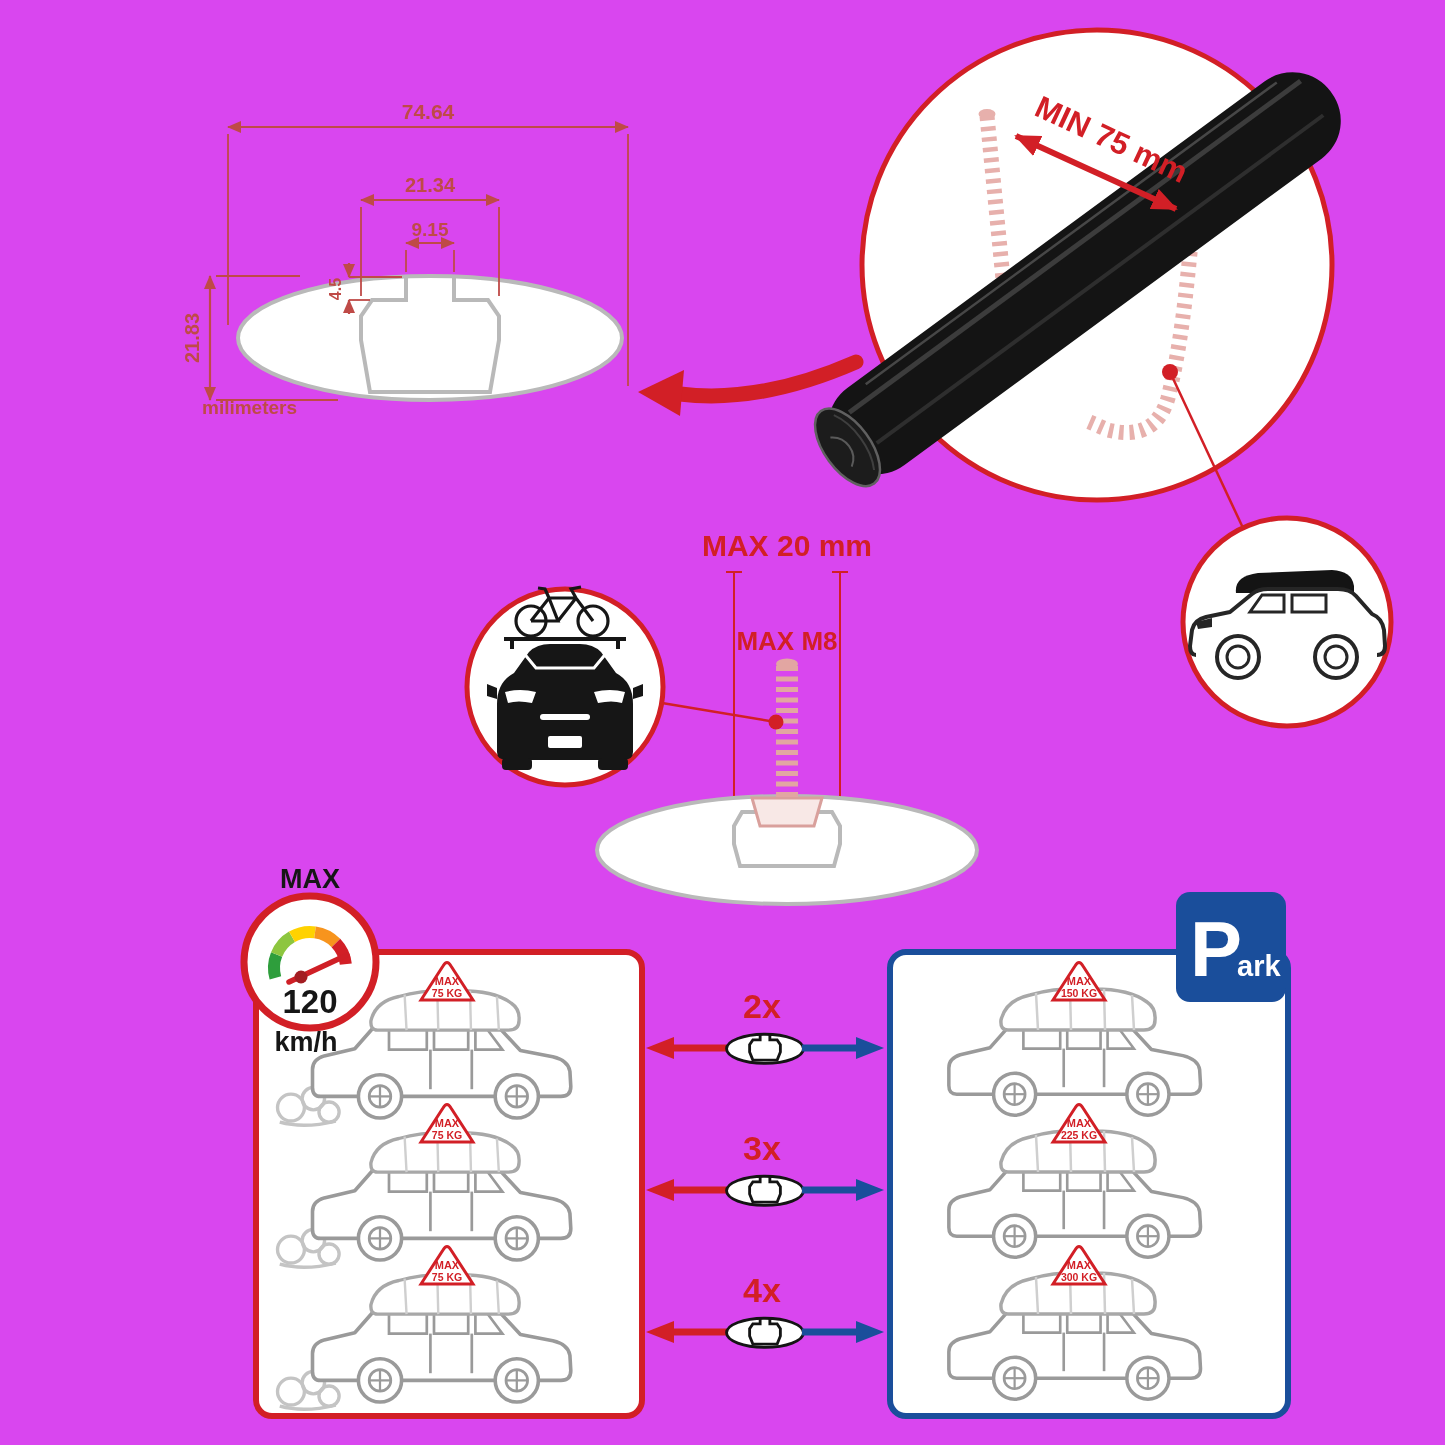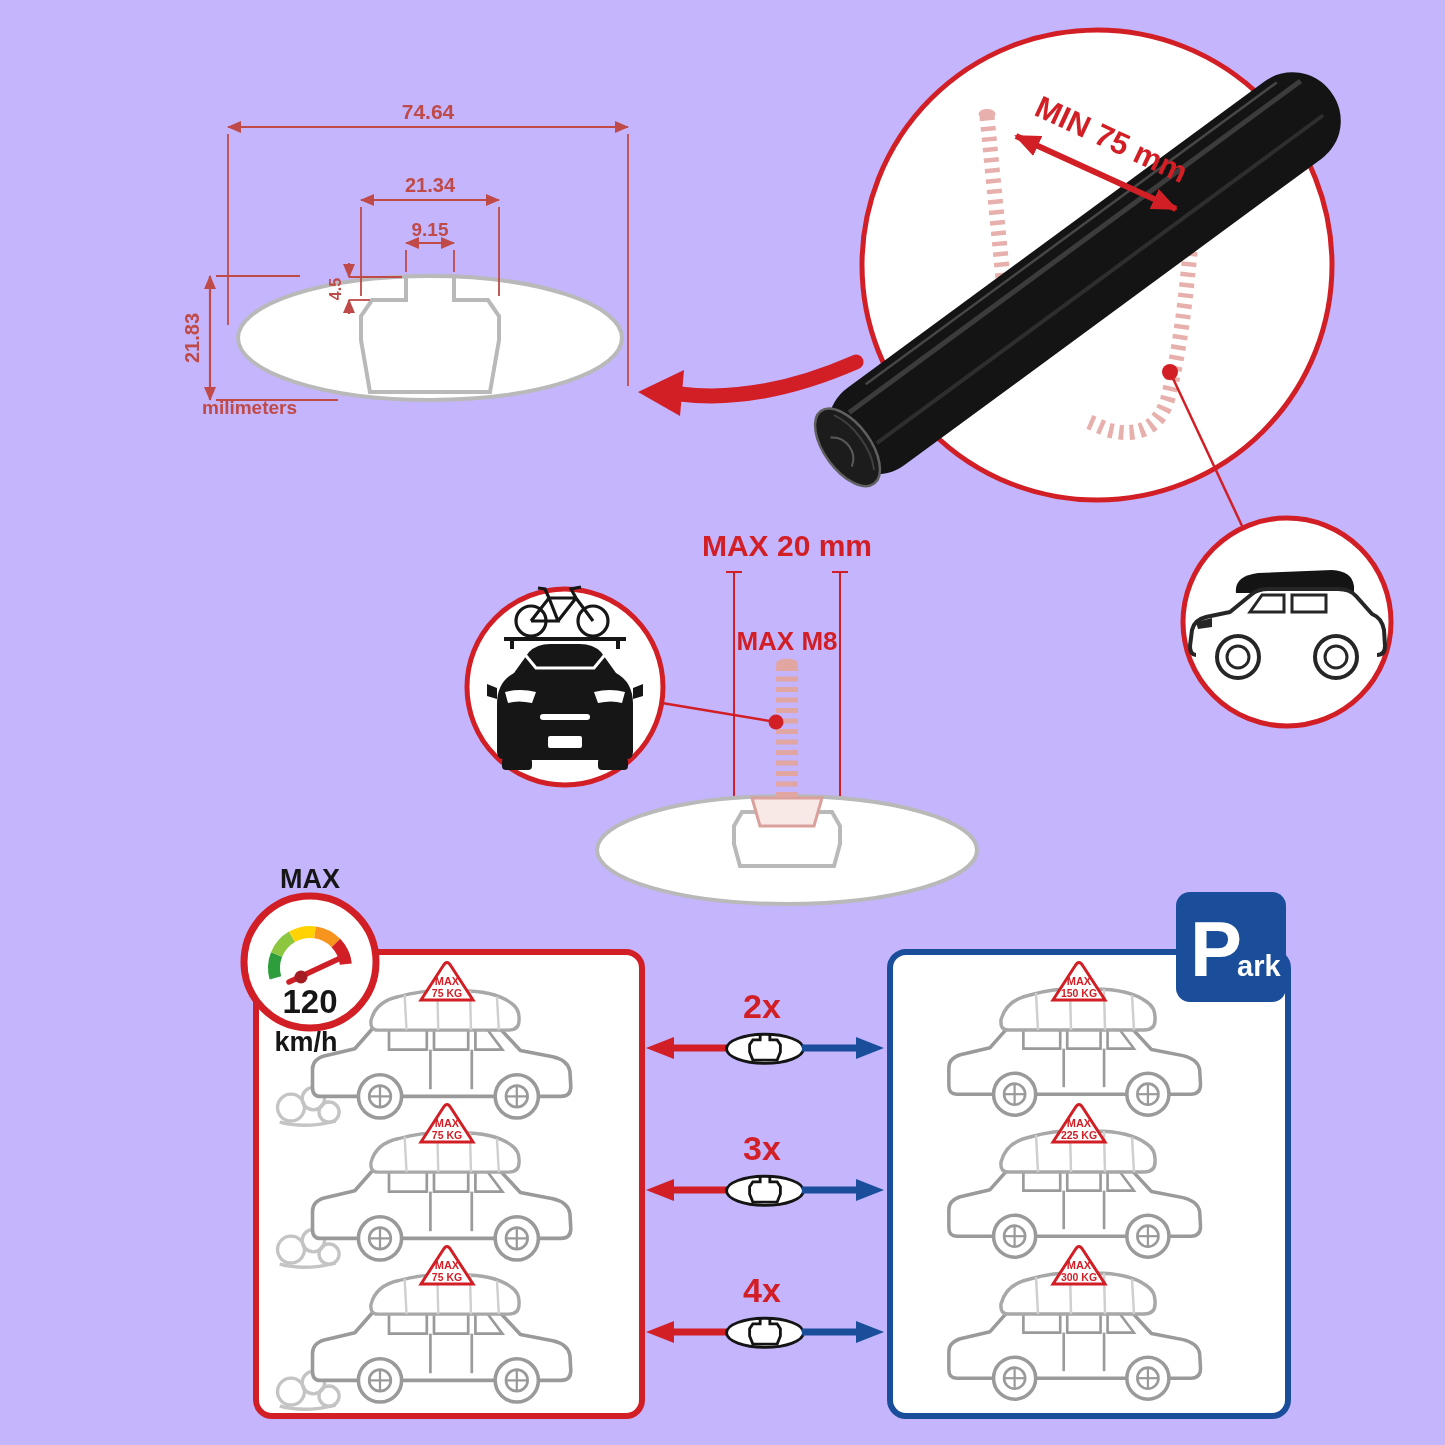--- a/index.html
+++ b/index.html
@@ -1,16 +1,16 @@
 <!DOCTYPE html>
 <html><head>
 <meta charset="utf-8">
 <style>
   html,body{margin:0;padding:0;background:#fff;}
-  #stage{position:relative;width:1445px;height:1445px;background:#c4b5fd;overflow:hidden;}
+  #stage{position:relative;width:1445px;height:1445px;background:#d946ef;overflow:hidden;}
   svg text{font-family:"Liberation Sans", sans-serif;}
   .mid{text-anchor:middle;}
   .dim{fill:#bf4a47;font-weight:700;}
   .redl{fill:#d21f26;font-weight:700;}
   .blk{fill:#161616;font-weight:700;}
   .white{fill:#ffffff;font-weight:700;}
   .tagt{fill:#d21f26;font-weight:700;}
 </style>
 </head>
 <body>

